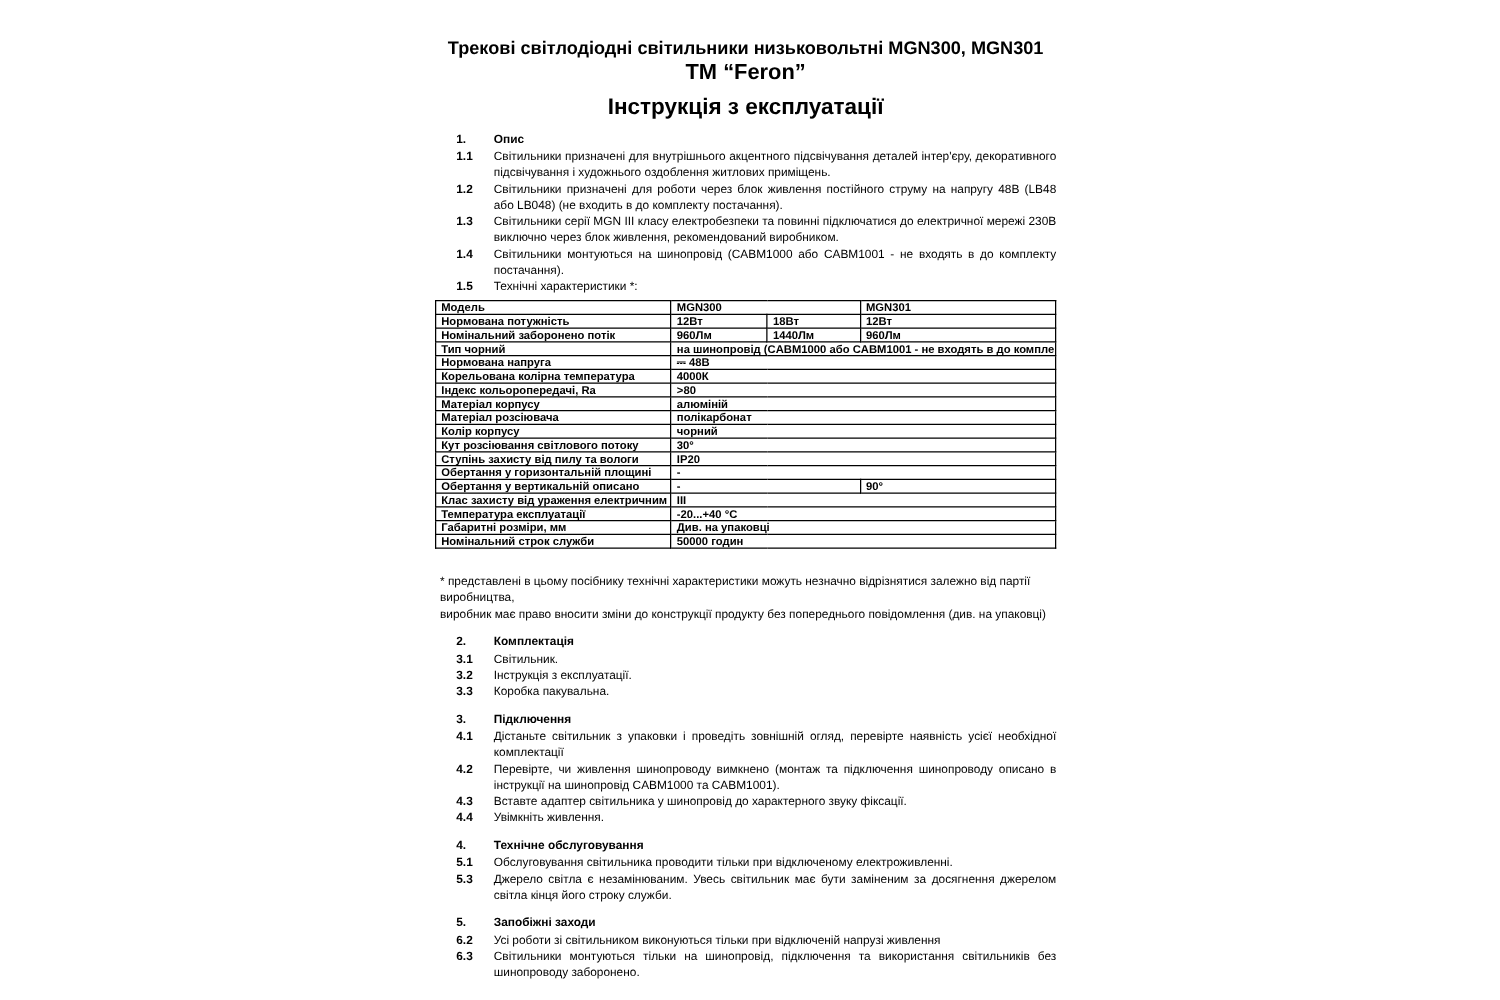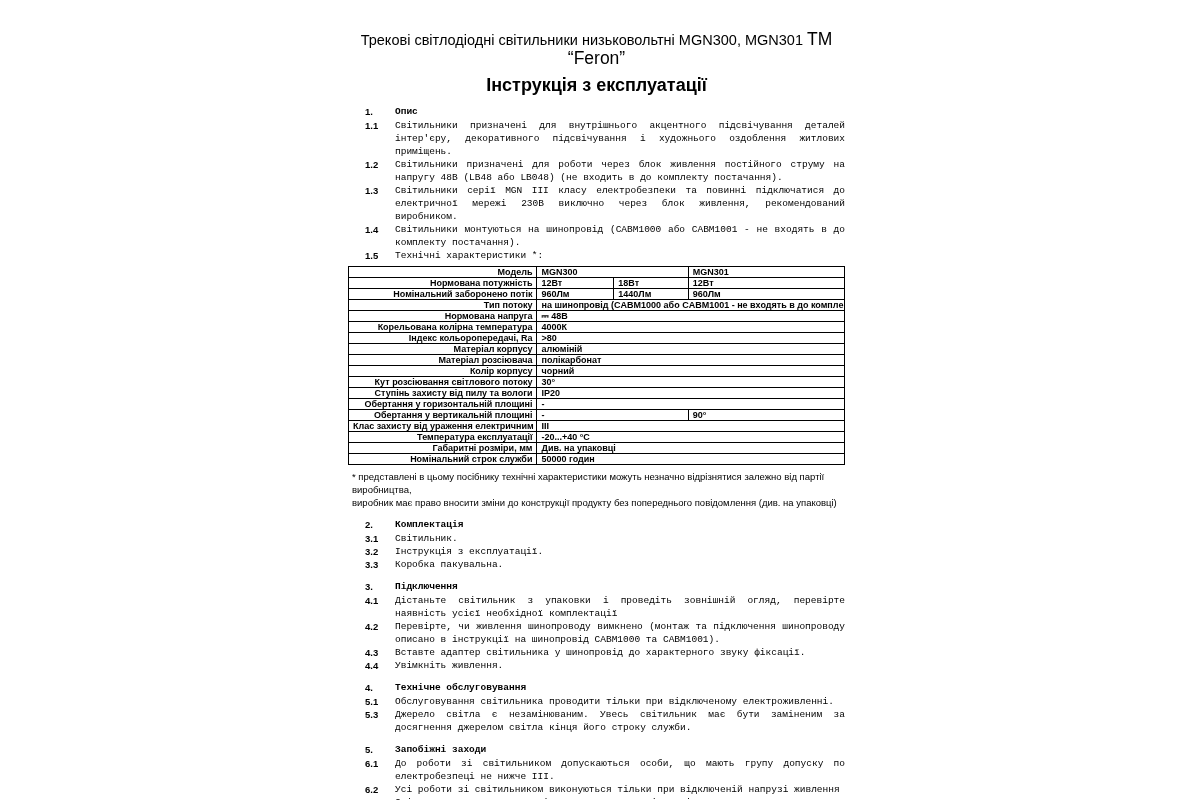--- a/index.html
+++ b/index.html
@@ -2,36 +2,36 @@
 <html lang="uk"><head>
 <meta charset="utf-8">
 <style>
   html,body{margin:0;padding:0;}
   body{
     width:1200px;height:800px;background:#ffffff;color:#000;
     font-family:"Liberation Sans","DejaVu Sans",sans-serif;
     position:relative;overflow:hidden;
   }
   .doc{position:absolute;left:348px;top:30px;width:497px;}
-  .title{text-align:center;font-weight:normal;font-size:14.5px;line-height:18px;}
+  .title{text-align:center;font-weight:bold;font-size:14.5px;line-height:18px;}
   .title .brand{font-size:17.5px;}
   .subtitle{text-align:center;font-weight:bold;font-size:18px;margin-top:7px;}
   .row{display:flex;font-size:9.5px;line-height:13px;}
   .num{flex:none;width:47px;padding-left:17px;box-sizing:border-box;font-weight:bold;}
-  .txt{flex:1;text-align:justify;font-family:Liberation Mono, monospace;}
+  .txt{flex:1;text-align:justify;}
   .b{font-weight:bold;}
   .sec-h{margin-top:9px;margin-bottom:1px;}
   .sections{margin-top:8px;}
   table.specs{width:100%;border-collapse:collapse;margin-top:4px;
     font-size:9px;font-weight:bold;table-layout:fixed;}
   table.specs td{border:1px solid #000;padding:0 4px;height:9.6px;line-height:10px;
     overflow:hidden;white-space:nowrap;}
-  table.specs td.lbl{text-align:right;}
+  table.specs td.lbl{text-align:left;}
   table.specs td.val{text-align:left;}
-  .footnote{font-size:9.5px;line-height:13px;padding-left:4px;margin-top:5px;
+  .footnote{font-size:9.5px;line-height:13px;padding-left:4px;margin-top:20px;
     font-weight:normal;}
 </style>
 </head>
 <body>
 
 <div class="doc">
 
   <div class="title"><span>Трекові світлодіодні світильники низьковольтні MGN300, MGN301</span> <span class="brand">ТМ “Feron”</span></div>
 
   <div class="subtitle">Інструкція з експлуатації</div>
@@ -82,21 +82,21 @@
           <td class="val">18Вт</td>
           <td class="val">12Вт</td>
         </tr>
         <tr>
           <td class="lbl">Номінальний заборонено потік</td>
           <td class="val">960Лм</td>
           <td class="val">1440Лм</td>
           <td class="val">960Лм</td>
         </tr>
         <tr>
-          <td class="lbl">Тип потоку</td>
+          <td class="lbl">Тип чорний</td>
           <td colspan="3" class="val">на шинопровід (CABM1000 або CABM1001 - не входять в до комплекту постачання)</td>
         </tr>
         <tr>
           <td class="lbl">Нормована напруга</td>
           <td colspan="3" class="val">⎓ 48В</td>
         </tr>
         <tr>
           <td class="lbl">Корельована колірна температура</td>
           <td colspan="3" class="val">4000К</td>
         </tr>
@@ -122,21 +122,21 @@
         </tr>
         <tr>
           <td class="lbl">Ступінь захисту від пилу та вологи</td>
           <td colspan="3" class="val">IP20</td>
         </tr>
         <tr>
           <td class="lbl">Обертання у горизонтальній площині</td>
           <td colspan="3" class="val">-</td>
         </tr>
         <tr>
-          <td class="lbl">Обертання у вертикальній площині</td>
+          <td class="lbl">Обертання у вертикальній описано</td>
           <td colspan="2" class="val">-</td>
           <td class="val">90°</td>
         </tr>
         <tr>
           <td class="lbl">Клас захисту від ураження електричним струмом</td>
           <td colspan="3" class="val">III</td>
         </tr>
         <tr>
           <td class="lbl">Температура експлуатації</td>
           <td colspan="3" class="val">-20...+40 °С</td>
@@ -210,24 +210,20 @@
         <span class="num">5.3</span>
         <span class="txt">Джерело світла є незамінюваним. Увесь світильник має бути заміненим за досягнення джерелом світла кінця його строку служби.</span>
       </div>
     </div>
   <div>
       <div class="row sec-h">
         <span class="num">5.</span>
         <span class="txt b">Запобіжні заходи</span>
       </div>
       <div class="row">
-        <span class="num">6.1</span>
-        <span class="txt">До роботи зі світильником допускаються особи, що мають групу допуску по електробезпеці не нижче III.</span>
-      </div>
-      <div class="row">
         <span class="num">6.2</span>
         <span class="txt">Усі роботи зі світильником виконуються тільки при відключеній напрузі живлення</span>
       </div>
       <div class="row">
         <span class="num">6.3</span>
         <span class="txt">Світильники монтуються тільки на шинопровід, підключення та використання світильників без шинопроводу заборонено.</span>
       </div>
     </div>
 
 </div>

